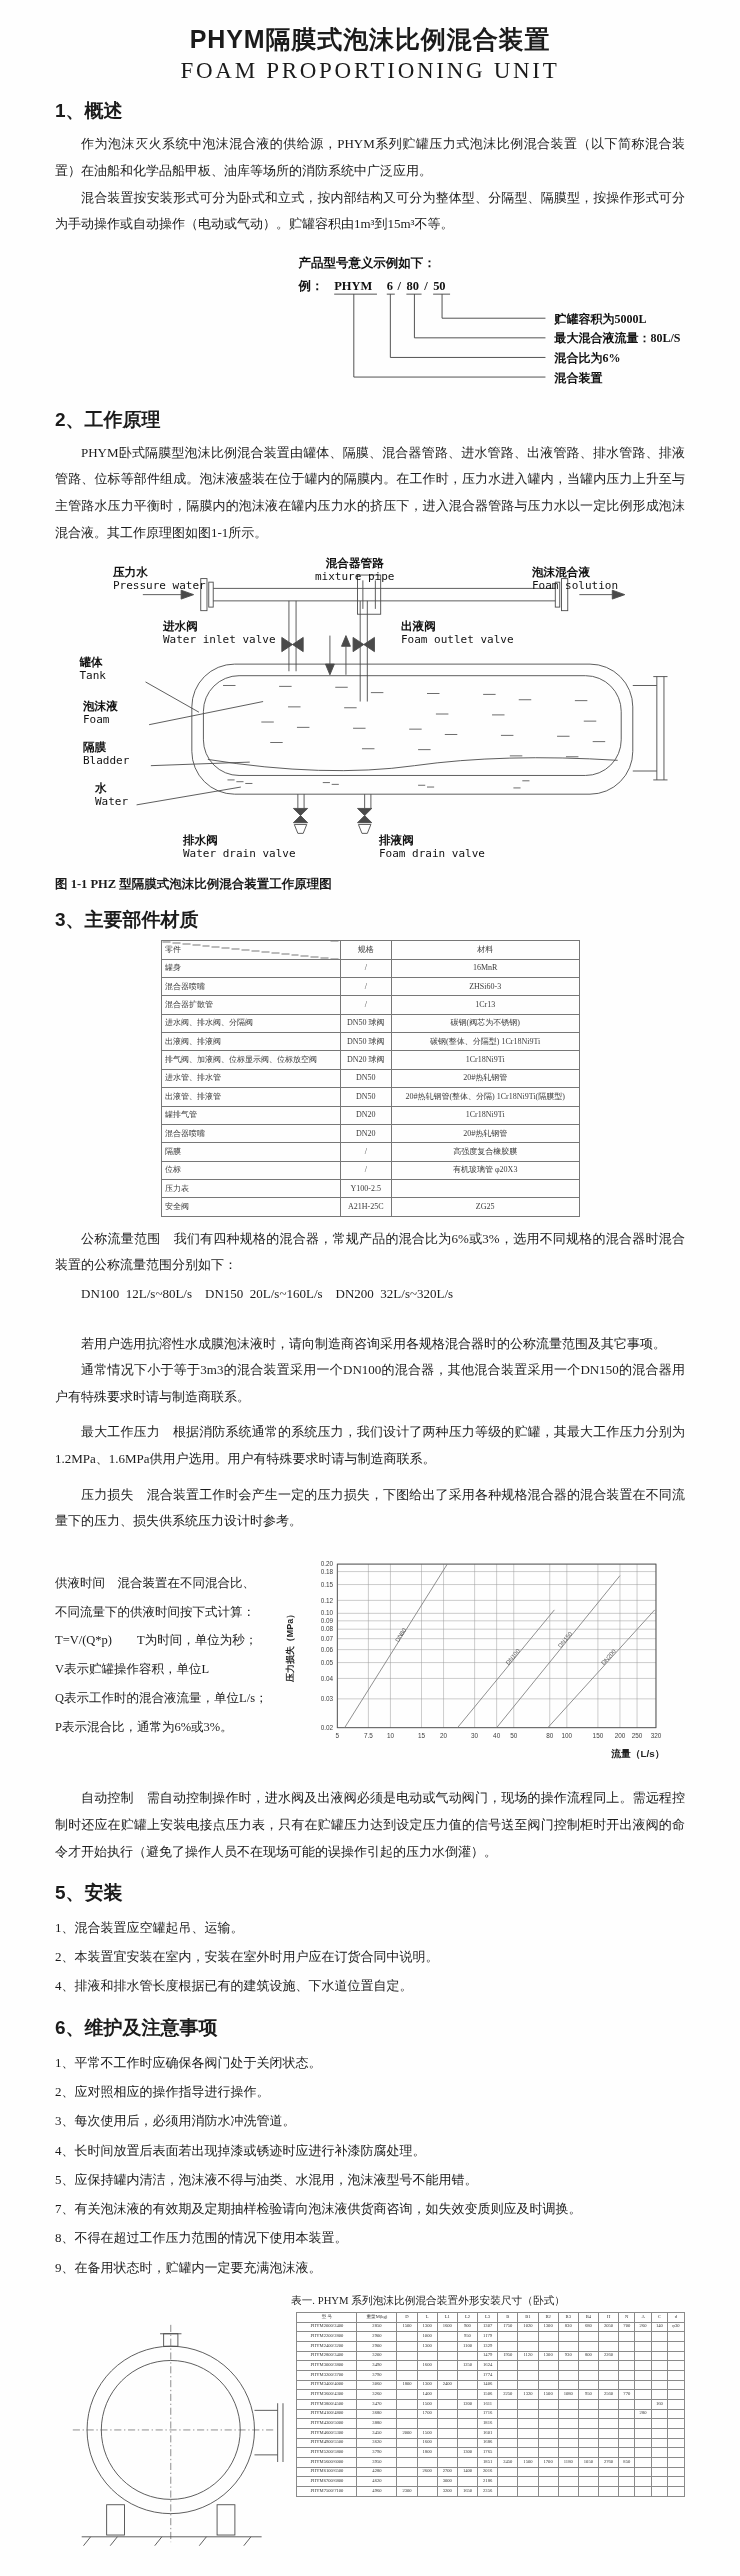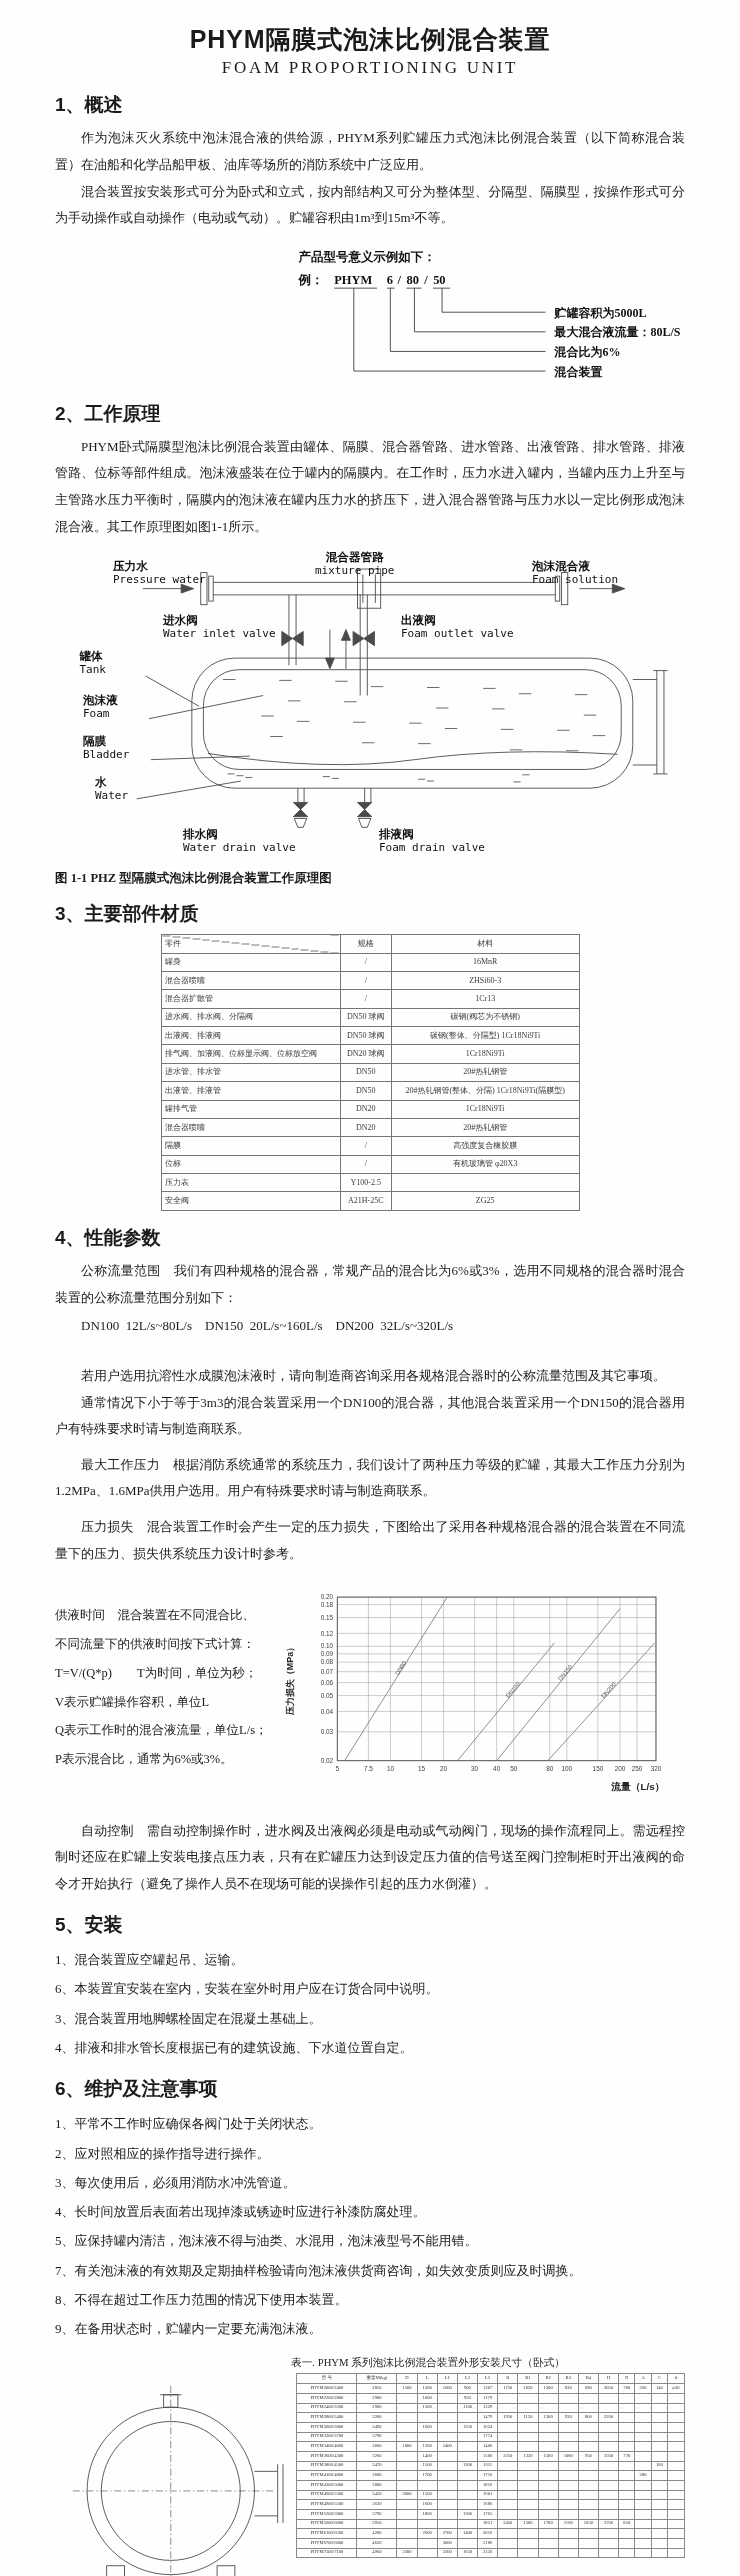--- a/index.html
+++ b/index.html
@@ -1,21 +1,21 @@
 <!DOCTYPE html>
 <html style="font-size:14.3px"><head>
 <meta charset="utf-8">
 <style>
   html,body{margin:0;padding:0;}
   body{width:740px;height:2576px;overflow:hidden;background:#fefefe;color:#1b1b1b;
        font-family:"Liberation Serif",serif;}
   .content{padding:19.6px 55px 0 55px;}
   .doc-title{font-family:"Liberation Sans",sans-serif;font-weight:bold;font-size:25px;
              text-align:center;letter-spacing:0.9px;margin:3.6px 0 1.8px 0;}
-  .doc-subtitle{font-size:17px;text-align:center;letter-spacing:2.7px;margin-bottom:7px;}
+  .doc-subtitle{font-size:23px;text-align:center;letter-spacing:2.7px;margin-bottom:7px;}
   .sec-h{font-family:"Liberation Sans",sans-serif;font-weight:bold;font-size:19px;
          margin:14.3px 0 7.1px 0;}
   .para{font-size:13px;line-height:2.05;text-align:justify;text-indent:2em;margin:0;}
   .flow-line{font-size:13px;line-height:2.05;margin:1.8px 0 23px 0;padding-left:2em;white-space:pre;}
   .num-item{font-size:13px;line-height:2.25;}
   .model-wrap{margin:14.3px 0 3.6px 18px;}
   .md-t{font:600 14px "Liberation Serif",serif;fill:#111;}
   .md-l{font:600 13.5px "Liberation Serif",serif;fill:#111;}
   .fig-wrap{position:relative;width:624px;height:310px;margin:12.5px auto 0 auto;}
   .fig-wrap svg{position:absolute;left:0;top:0;}
@@ -292,21 +292,20 @@
           <td></td>
         </tr>
         <tr>
           <td>安全阀</td>
           <td>A21H-25C</td>
           <td>ZG25</td>
         </tr>
       </tbody>
     </table>
 
-  <div class="sec-h">4、性能参数</div>
   <p class="para">公称流量范围　我们有四种规格的混合器，常规产品的混合比为6%或3%，选用不同规格的混合器时混合装置的公称流量范围分别如下：</p>
   <div class="flow-line">DN100  12L/s~80L/s    DN150  20L/s~160L/s    DN200  32L/s~320L/s</div>
   <p class="para">若用户选用抗溶性水成膜泡沫液时，请向制造商咨询采用各规格混合器时的公称流量范围及其它事项。</p>
   <p class="para">通常情况下小于等于3m3的混合装置采用一个DN100的混合器，其他混合装置采用一个DN150的混合器用户有特殊要求时请与制造商联系。</p>
   <p class="para" style="margin-top:9px">最大工作压力　根据消防系统通常的系统压力，我们设计了两种压力等级的贮罐，其最大工作压力分别为1.2MPa、1.6MPa供用户选用。用户有特殊要求时请与制造商联系。</p>
   <p class="para" style="margin-top:9px">压力损失　混合装置工作时会产生一定的压力损失，下图给出了采用各种规格混合器的混合装置在不同流量下的压力、损失供系统压力设计时参考。</p>
 
   <div class="chart-row">
     <div class="supply-block">
         <div class="num-item">供液时间　混合装置在不同混合比、</div>
@@ -383,22 +382,21 @@
         <text x="20" y="108" text-anchor="middle" font-size="10.5" fill="#222" font-weight="600" font-family="&quot;Liberation Sans&quot;,sans-serif" transform="rotate(-90 20 108)">压力损失（MPa）</text>
         <text x="456" y="238" text-anchor="end" font-size="11.5" fill="#222" font-weight="600" font-family="&quot;Liberation Sans&quot;,sans-serif">流量（L/s）</text>
       </svg>
   </div>
 
   <p class="para" style="margin-top:9px">自动控制　需自动控制操作时，进水阀及出液阀必须是电动或气动阀门，现场的操作流程同上。需远程控制时还应在贮罐上安装电接点压力表，只有在贮罐压力达到设定压力值的信号送至阀门控制柜时开出液阀的命令才开始执行（避免了操作人员不在现场可能的误操作引起的压力水倒灌）。</p>
 
   <div class="sec-h">5、安装</div>
   <div>
       <div class="num-item">1、混合装置应空罐起吊、运输。</div>
-      <div class="num-item">6、本装置宜安装在室内，安装在室外时用户应在订货合同中说明。</div>
-      <div class="num-item">3、混合装置用地脚螺栓固定在混凝土基础上。</div>
+      <div class="num-item">2、本装置宜安装在室内，安装在室外时用户应在订货合同中说明。</div>
       <div class="num-item">4、排液和排水管长度根据已有的建筑设施、下水道位置自定。</div>
     </div>
 
   <div class="sec-h">6、维护及注意事项</div>
   <div>
       <div class="num-item">1、平常不工作时应确保各阀门处于关闭状态。</div>
       <div class="num-item">2、应对照相应的操作指导进行操作。</div>
       <div class="num-item">3、每次使用后，必须用消防水冲洗管道。</div>
       <div class="num-item">4、长时间放置后表面若出现掉漆或锈迹时应进行补漆防腐处理。</div>
       <div class="num-item">5、应保持罐内清洁，泡沫液不得与油类、水混用，泡沫液型号不能用错。</div>

